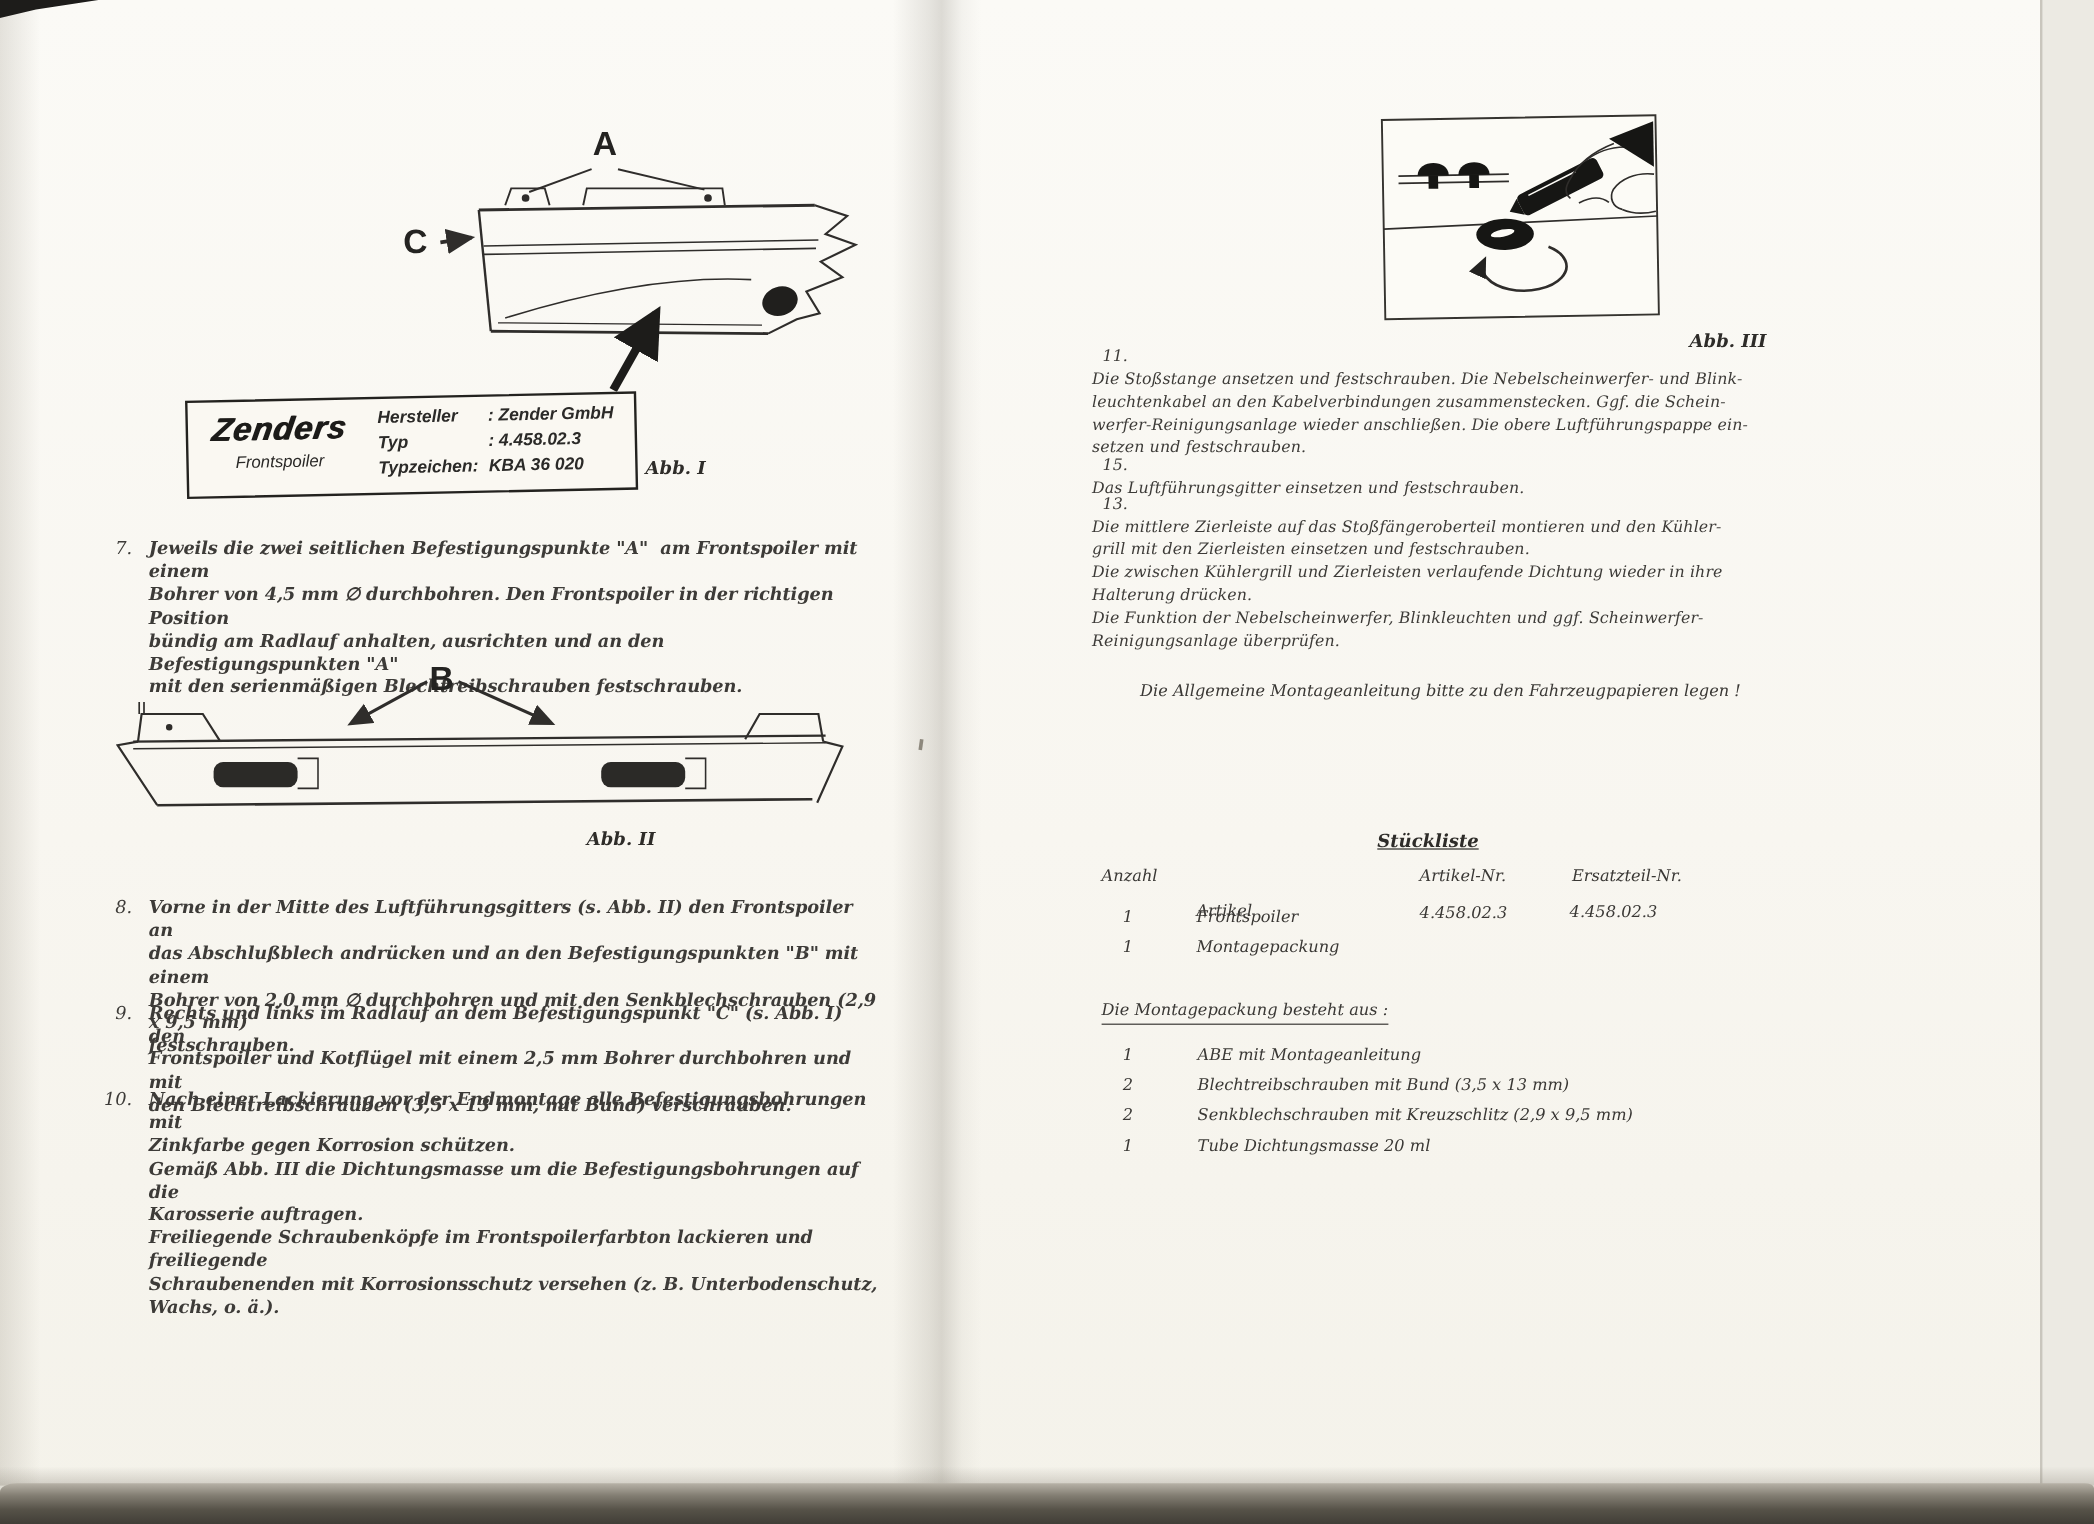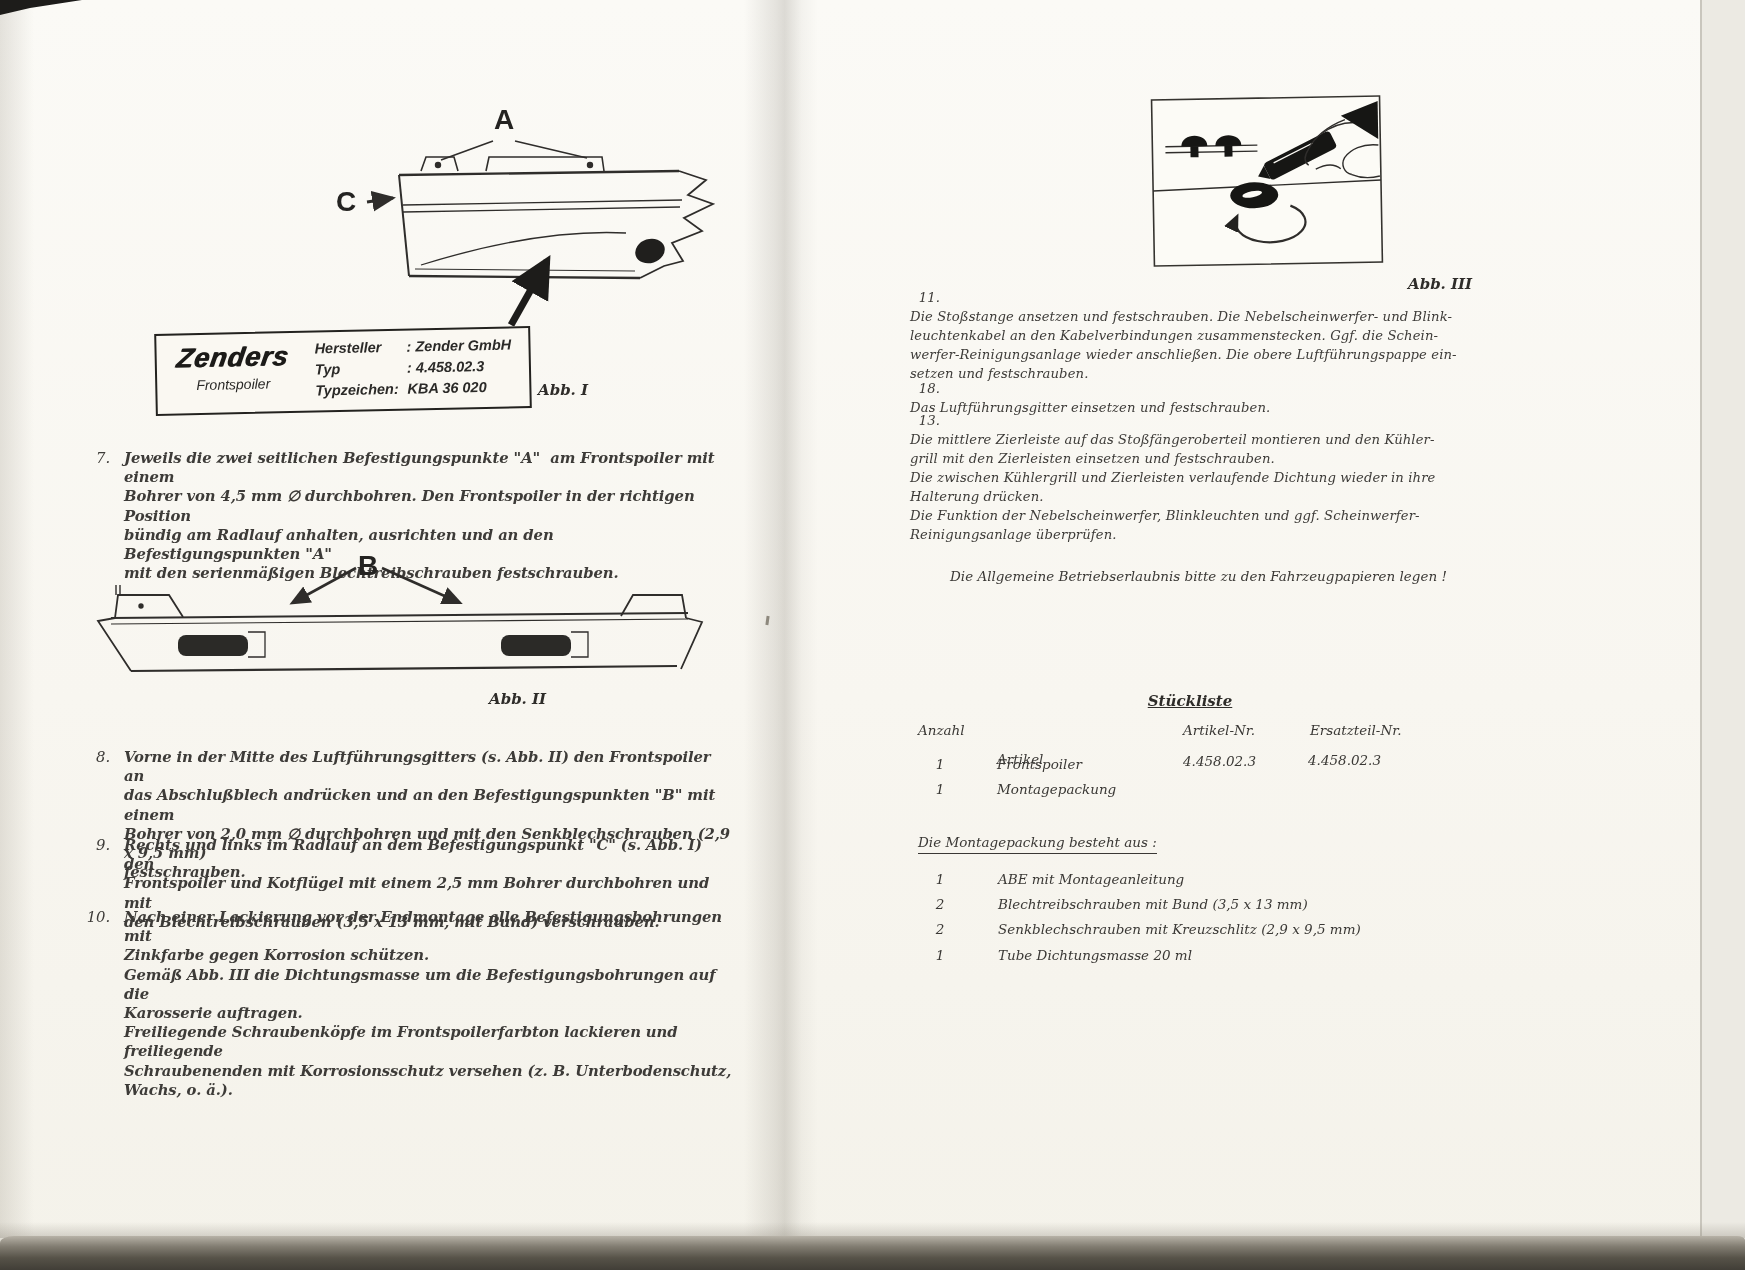--- a/index.html
+++ b/index.html
@@ -231,34 +231,34 @@
     <span class="cap" style="left:1408px;top:238px;margin-top:37px;">Abb. III</span>
 
     <div class="ri" style="left:898px;top:288px;">
       <span class="num">11.</span>
       <span class="itext">Die Stoßstange ansetzen und festschrauben. Die Nebelscheinwerfer- und Blink-
 leuchtenkabel an den Kabelverbindungen zusammenstecken. Ggf. die Schein-
 werfer-Reinigungsanlage wieder anschließen. Die obere Luftführungspappe ein-
 setzen und festschrauben.</span>
     </div>
     <div class="ri" style="left:898px;top:379px;">
-      <span class="num">18.</span>
+      <span class="num">15.</span>
       <span class="itext">Das Luftführungsgitter einsetzen und festschrauben.</span>
     </div>
     <div class="ri" style="left:898px;top:411px;">
       <span class="num">13.</span>
       <span class="itext">Die mittlere Zierleiste auf das Stoßfängeroberteil montieren und den Kühler-
 grill mit den Zierleisten einsetzen und festschrauben.
 Die zwischen Kühlergrill und Zierleisten verlaufende Dichtung wieder in ihre
 Halterung drücken.
 Die Funktion der Nebelscheinwerfer, Blinkleuchten und ggf. Scheinwerfer-
 Reinigungsanlage überprüfen.</span>
     </div>
 
-    <div class="tcell" style="left:950px;top:568px;">Die Allgemeine Betriebserlaubnis bitte zu den Fahrzeugpapieren legen !</div>
+    <div class="tcell" style="left:950px;top:568px;">Die Allgemeine Montageanleitung bitte zu den Fahrzeugpapieren legen !</div>
 
     <div class="tcell title" style="left:1050px;top:692px;width:280px;text-decoration:underline;">Stückliste</div>
 
     <span class="tcell" style="left:918px;top:722px;">Anzahl</span>
     <span class="tcell" style="left:997px;top:751px;">Artikel</span>
     <span class="tcell" style="left:1183px;top:722px;">Artikel-Nr.</span>
     <span class="tcell" style="left:1310px;top:722px;">Ersatzteil-Nr.</span>
 
     <div>
       <span class="tcell qtycell" style="left:918px;top:756px;width:44px;">1</span>

